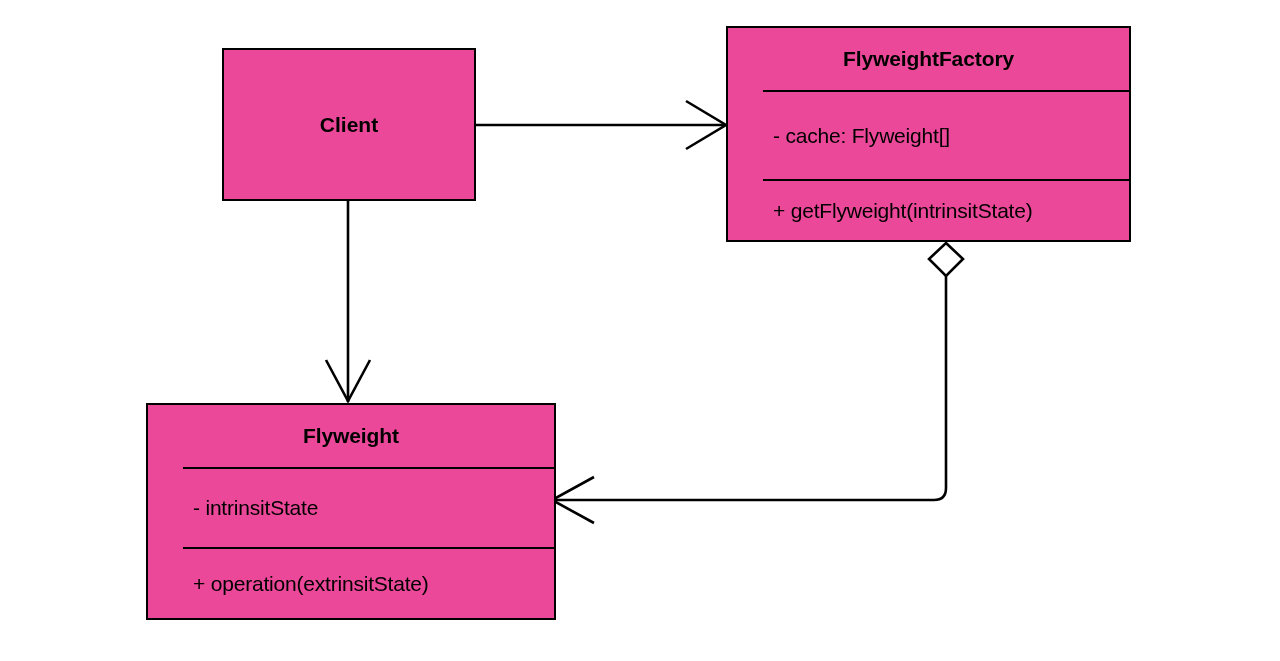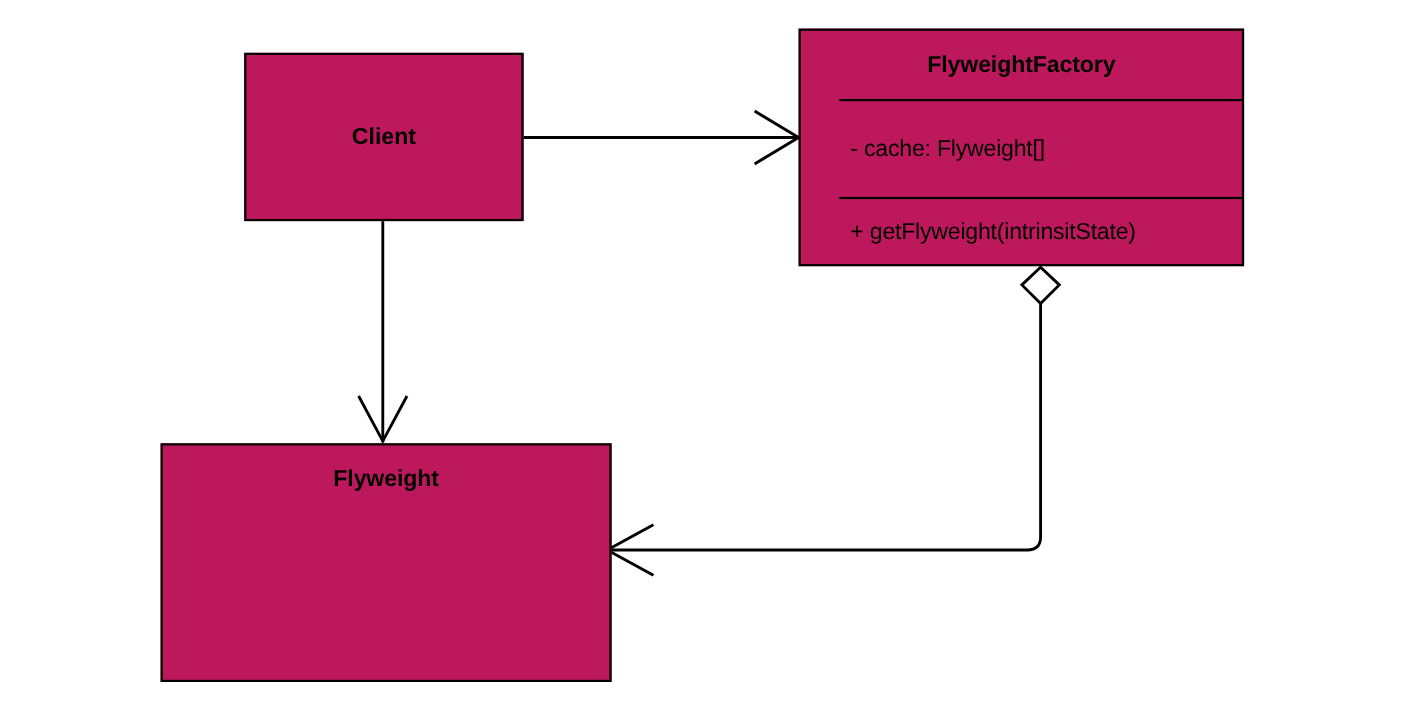--- a/index.html
+++ b/index.html
@@ -22,21 +22,21 @@
   #edge-layer {
     position: absolute;
     left: 0;
     top: 0;
     width: 1280px;
     height: 661px;
   }
   .uml-class {
     position: absolute;
     box-sizing: border-box;
-    background: #be185d;
+    background: #ec4899;
     border: 2px solid #000000;
     display: flex;
     flex-direction: column;
     z-index: 2;
   }
   .uml-compartment {
     box-sizing: border-box;
     display: flex;
     align-items: center;
     overflow: hidden;
@@ -132,15 +132,21 @@
     </div>
     <div class="uml-compartment compartment-members row-methods">
       <span>+ getFlyweight(intrinsitState)</span>
     </div>
   </div>
 
   <div class="uml-class" id="class-flyweight">
     <div class="uml-compartment compartment-title row-title">
       <span>Flyweight</span>
     </div>
+    <div class="uml-compartment compartment-members row-fields">
+      <span>- intrinsitState</span>
+    </div>
+    <div class="uml-compartment compartment-members row-methods">
+      <span>+ operation(extrinsitState)</span>
+    </div>
   </div>
 
 </div>
 
 </body></html>

